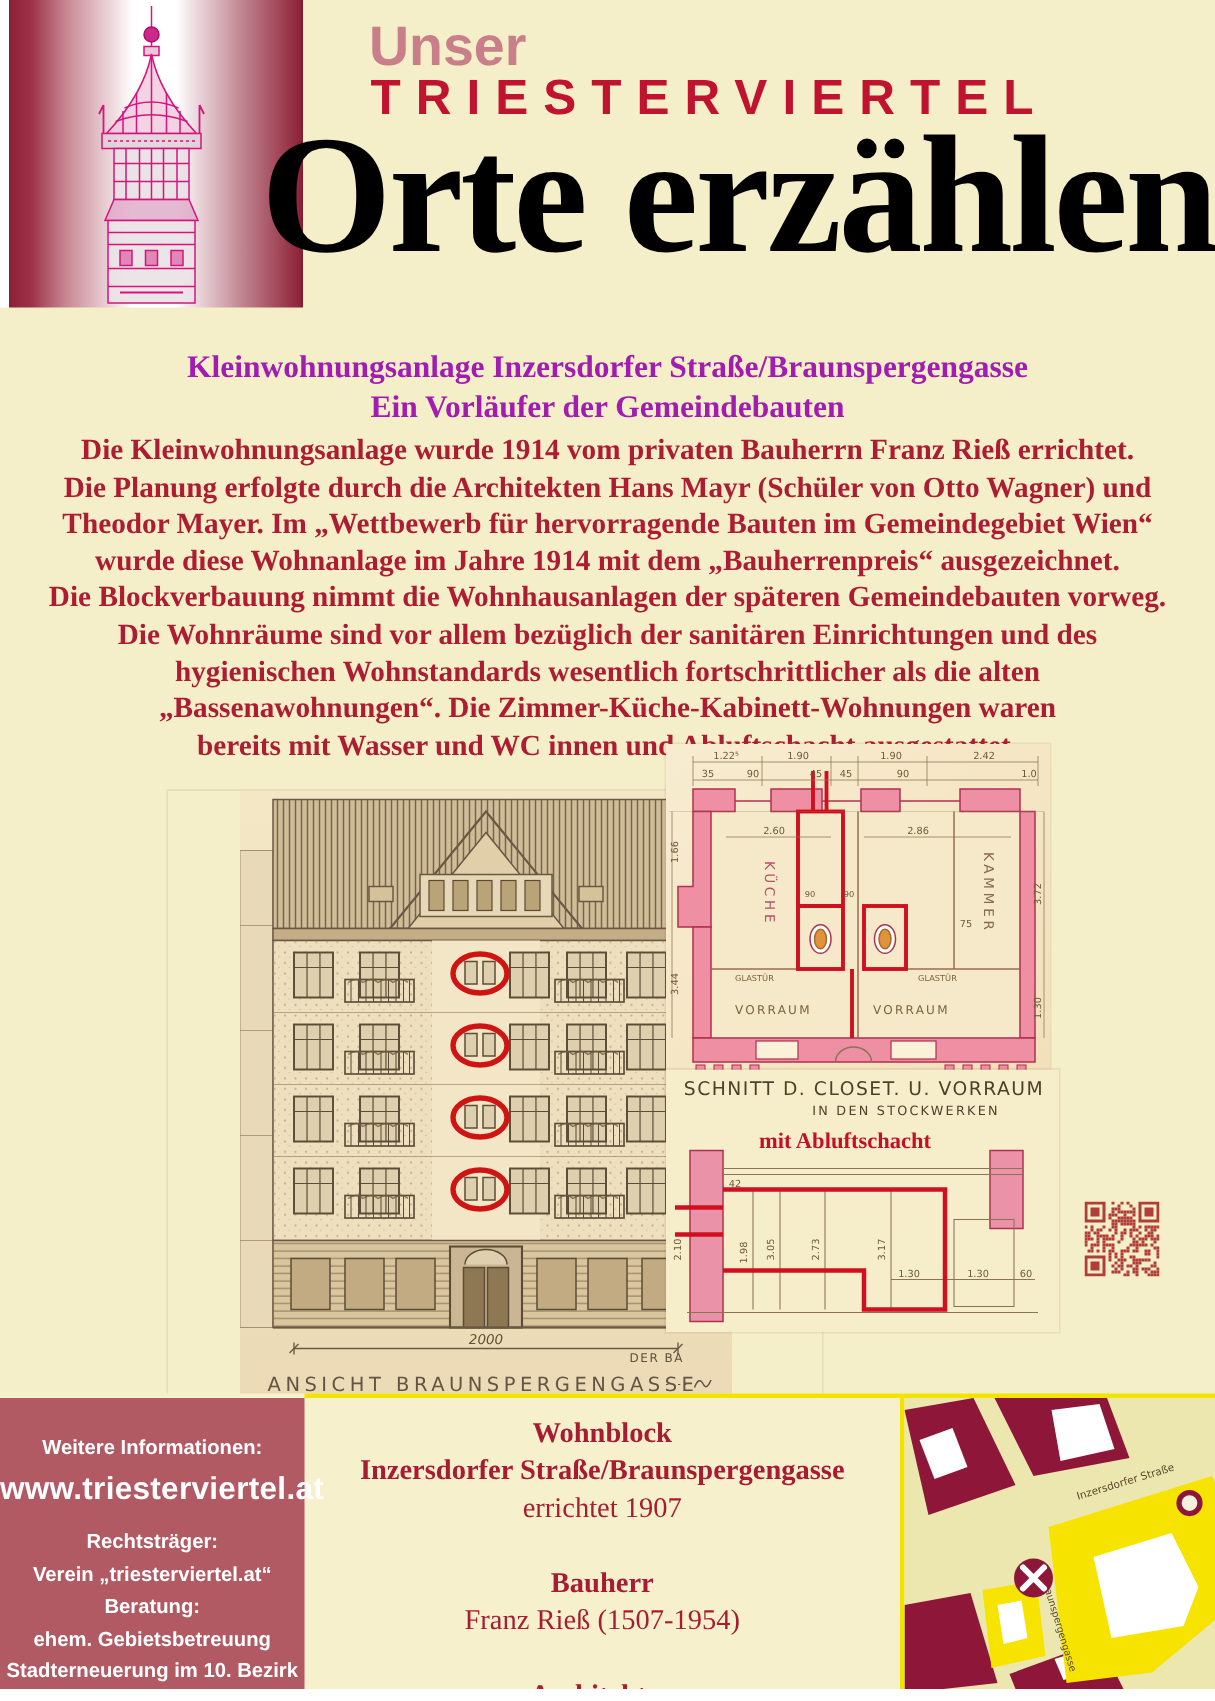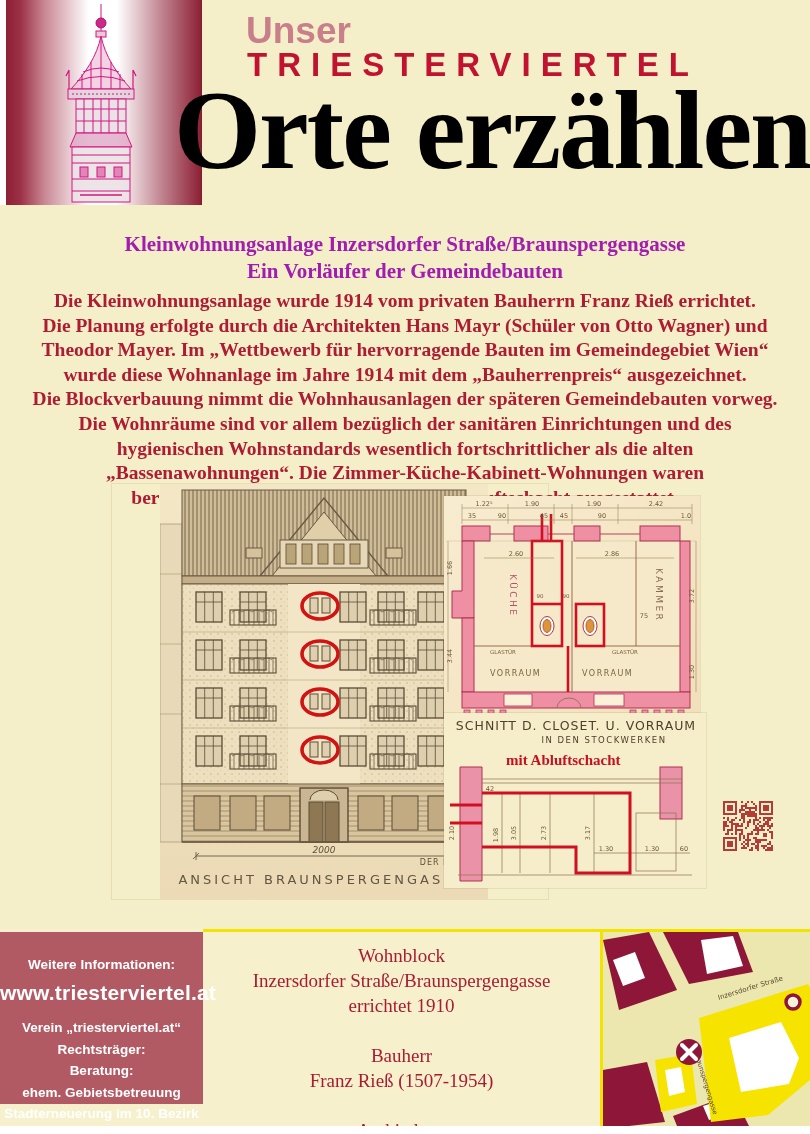--- a/index.html
+++ b/index.html
@@ -18,37 +18,37 @@
       font-size:112px;line-height:112px;color:#000000;letter-spacing:-2px;white-space:nowrap;z-index:3;}
 
   
   .intro-title{position:absolute;left:0;top:231px;width:810px;text-align:center;
       font-family:"Liberation Serif",serif;font-weight:bold;font-size:21px;line-height:27px;color:#a21caf;}
   .intro-paragraph{position:absolute;left:0;top:289px;width:810px;text-align:center;
       font-family:"Liberation Serif",serif;font-weight:bold;font-size:19.5px;line-height:24.6px;color:#ad1c33;}
 
   
   .fig{position:absolute;box-shadow:0 0 0 1px rgba(130,100,50,.12);}
-  .fig-elevation{left:112px;top:484px;width:388px;height:415px;padding-left:48px;}
+  .fig-elevation{left:112px;top:527px;width:388px;height:415px;padding-left:48px;}
   .fig-plan{left:444px;top:496px;width:256px;height:241px;}
   .fig-section{left:444px;top:697px;width:262px;height:175px;margin-top:16px;}
   .qr{position:absolute;left:723px;top:801px;width:50px;height:50px;box-shadow:none;}
 
   
   .footer{position:absolute;left:0;top:929px;width:810px;height:205px;background:#f6f1cc;}
   .sep-yellow{position:absolute;left:203px;top:0;width:607px;height:3px;background:#f2e300;}
-  .info-box{position:absolute;left:0;top:3px;width:203px;height:172px;background:#b15a64;
+  .info-box{position:absolute;left:0;top:3px;width:203px;height:194px;background:#b15a64;
       color:#fff;text-align:center;}
   .info-heading{margin-top:25px;font-size:13.5px;font-weight:bold;}
   .info-url{margin-top:9px;font-size:21px;font-weight:bold;letter-spacing:.2px;}
   .info-lines{margin-top:12px;font-size:13.5px;font-weight:bold;line-height:21.5px;}
   .details{position:absolute;left:203px;top:3px;width:397px;text-align:center;
       font-family:"Liberation Serif",serif;font-size:19px;line-height:25px;color:#a81c33;}
   .details .grp{margin-bottom:25px;}
-  .details .hd{font-weight:normal;}
+  .details .hd{font-weight:bold;}
   .details{padding-top:11px;}
   .map-sep{position:absolute;left:600px;top:3px;width:3px;height:194px;background:#f2e300;}
   .map{position:absolute;left:603px;top:3px;width:207px;height:194px;}
   .bottom-strip{position:absolute;left:0;top:1126px;width:810px;height:8px;background:#ffffff;}
 
   svg text{font-family:"DejaVu Sans",sans-serif;}
   .serifred{font-family:"Liberation Serif",serif;font-weight:bold;}
 </style>
 </head>
 <body>
@@ -651,33 +651,33 @@
       </svg>
   </div>
 
   <div class="footer">
     <div class="sep-yellow"></div>
 
     <div class="info-box">
       <div class="info-heading">Weitere Informationen:</div>
       <div class="info-url">www.triesterviertel.at</div>
       <div class="info-lines">
+        <div>Rechtsträger:</div>
         <div>Verein „triesterviertel.at“</div>
-        <div>Rechtsträger:</div>
         <div>Beratung:</div>
         <div>ehem. Gebietsbetreuung</div>
         <div>Stadterneuerung im 10. Bezirk</div>
       </div>
     </div>
 
     <div class="details">
       <div class="grp">
         <div class="hd">Wohnblock</div>
         <div class="hd">Inzersdorfer Straße/Braunspergengasse</div>
-        <div>errichtet 1910</div>
+        <div>errichtet 1907</div>
       </div>
       <div class="grp">
         <div class="hd">Bauherr</div>
         <div>Franz Rieß (1507-1954)</div>
       </div>
       <div class="grp">
         <div class="hd">Architekten</div>
 
       </div>
     </div>

